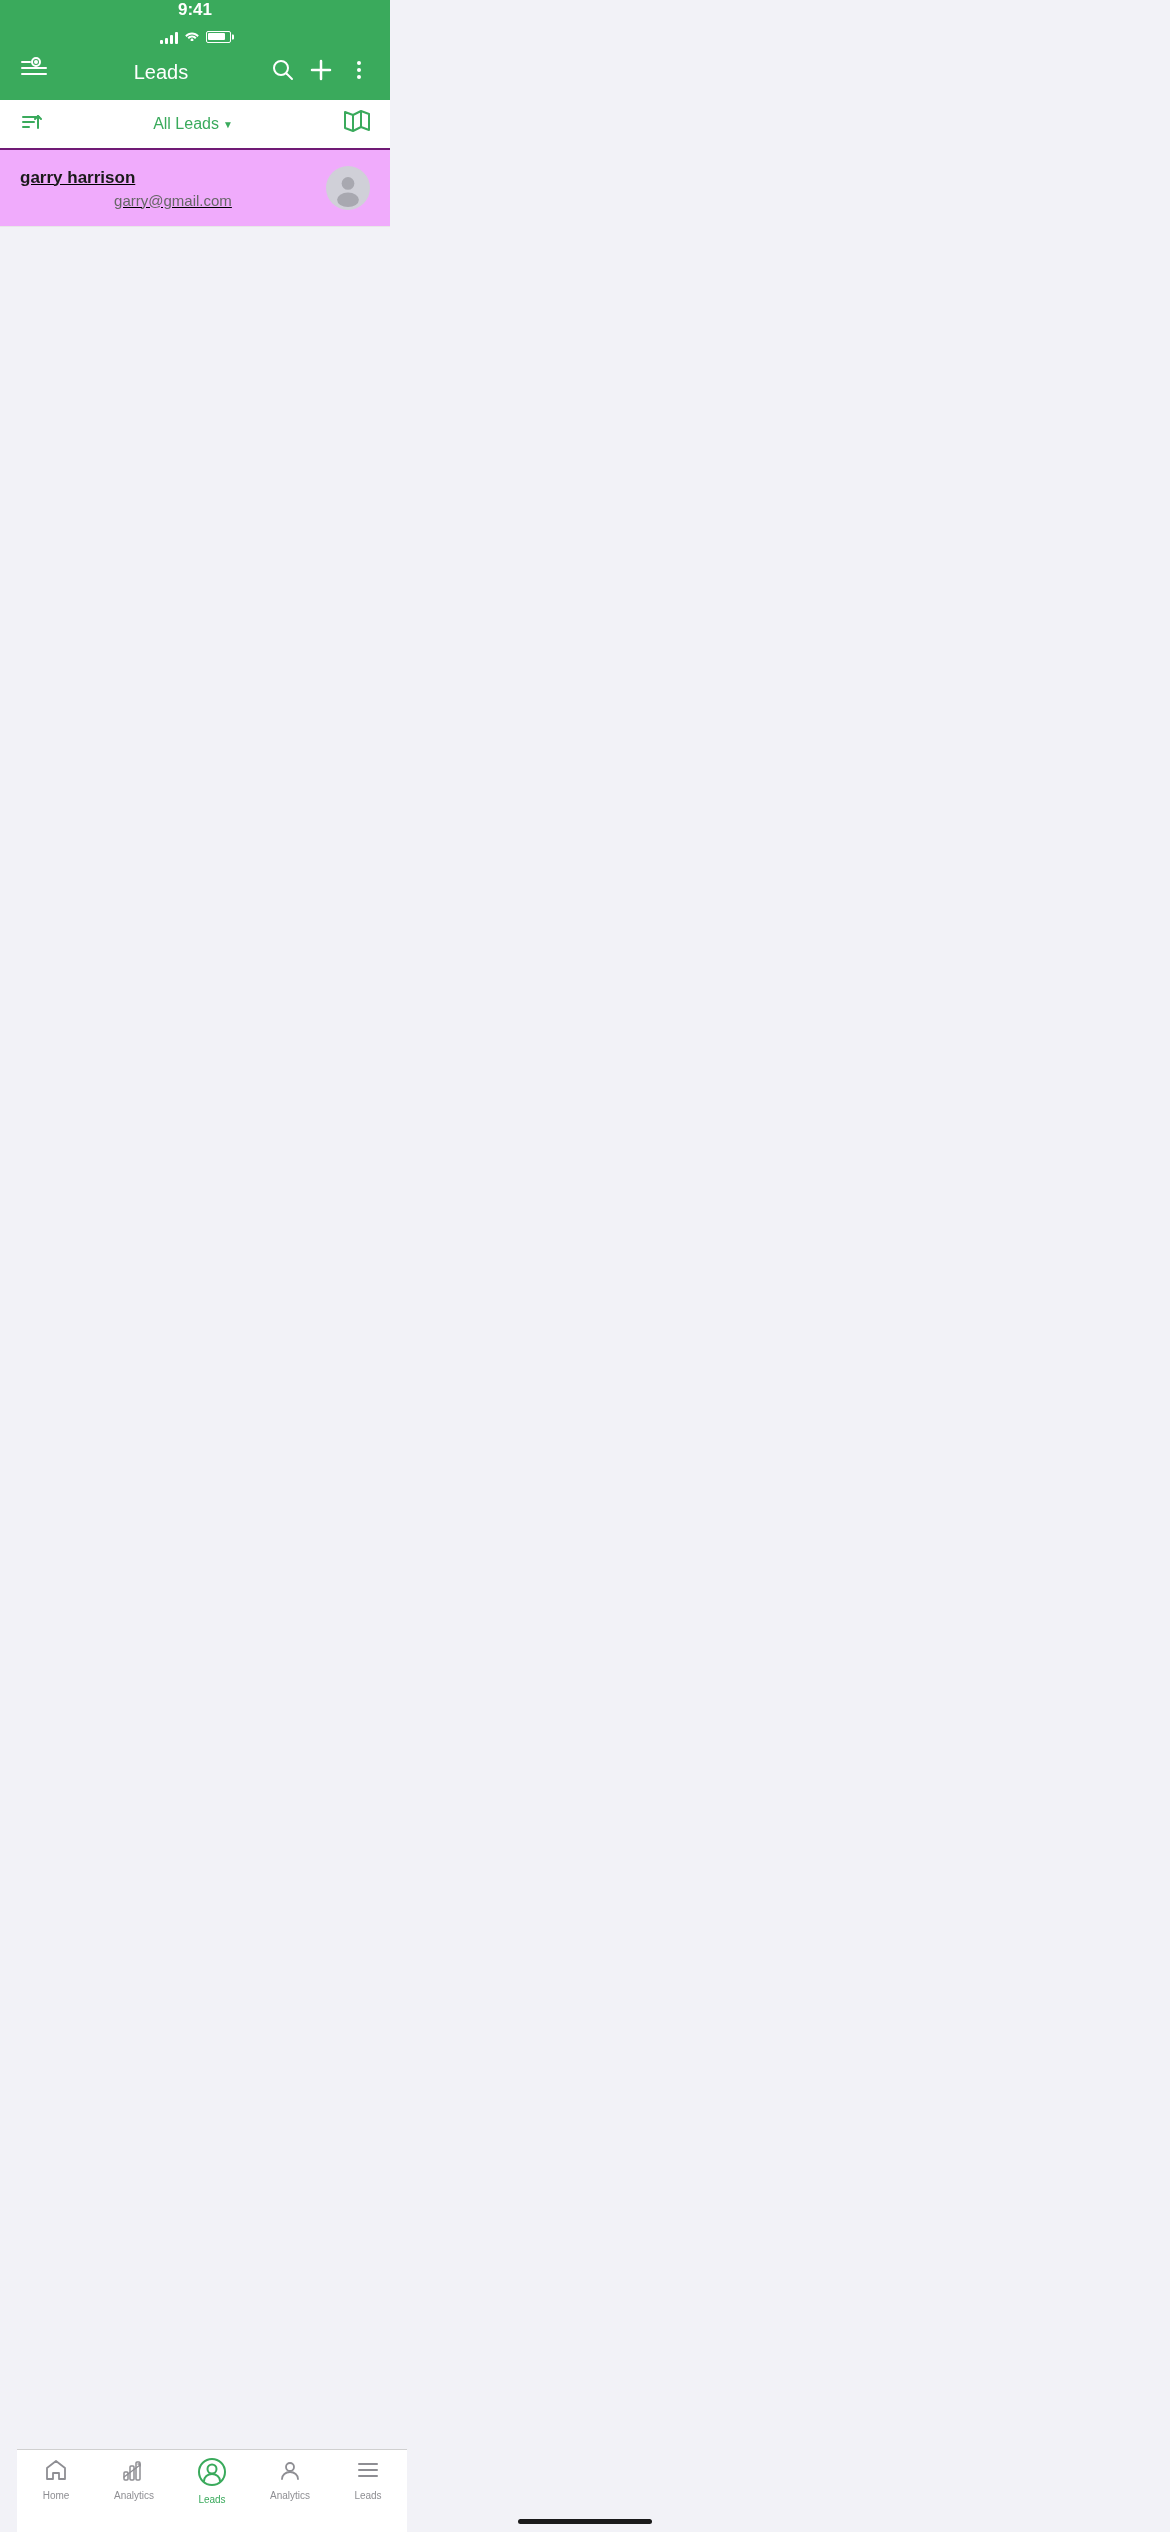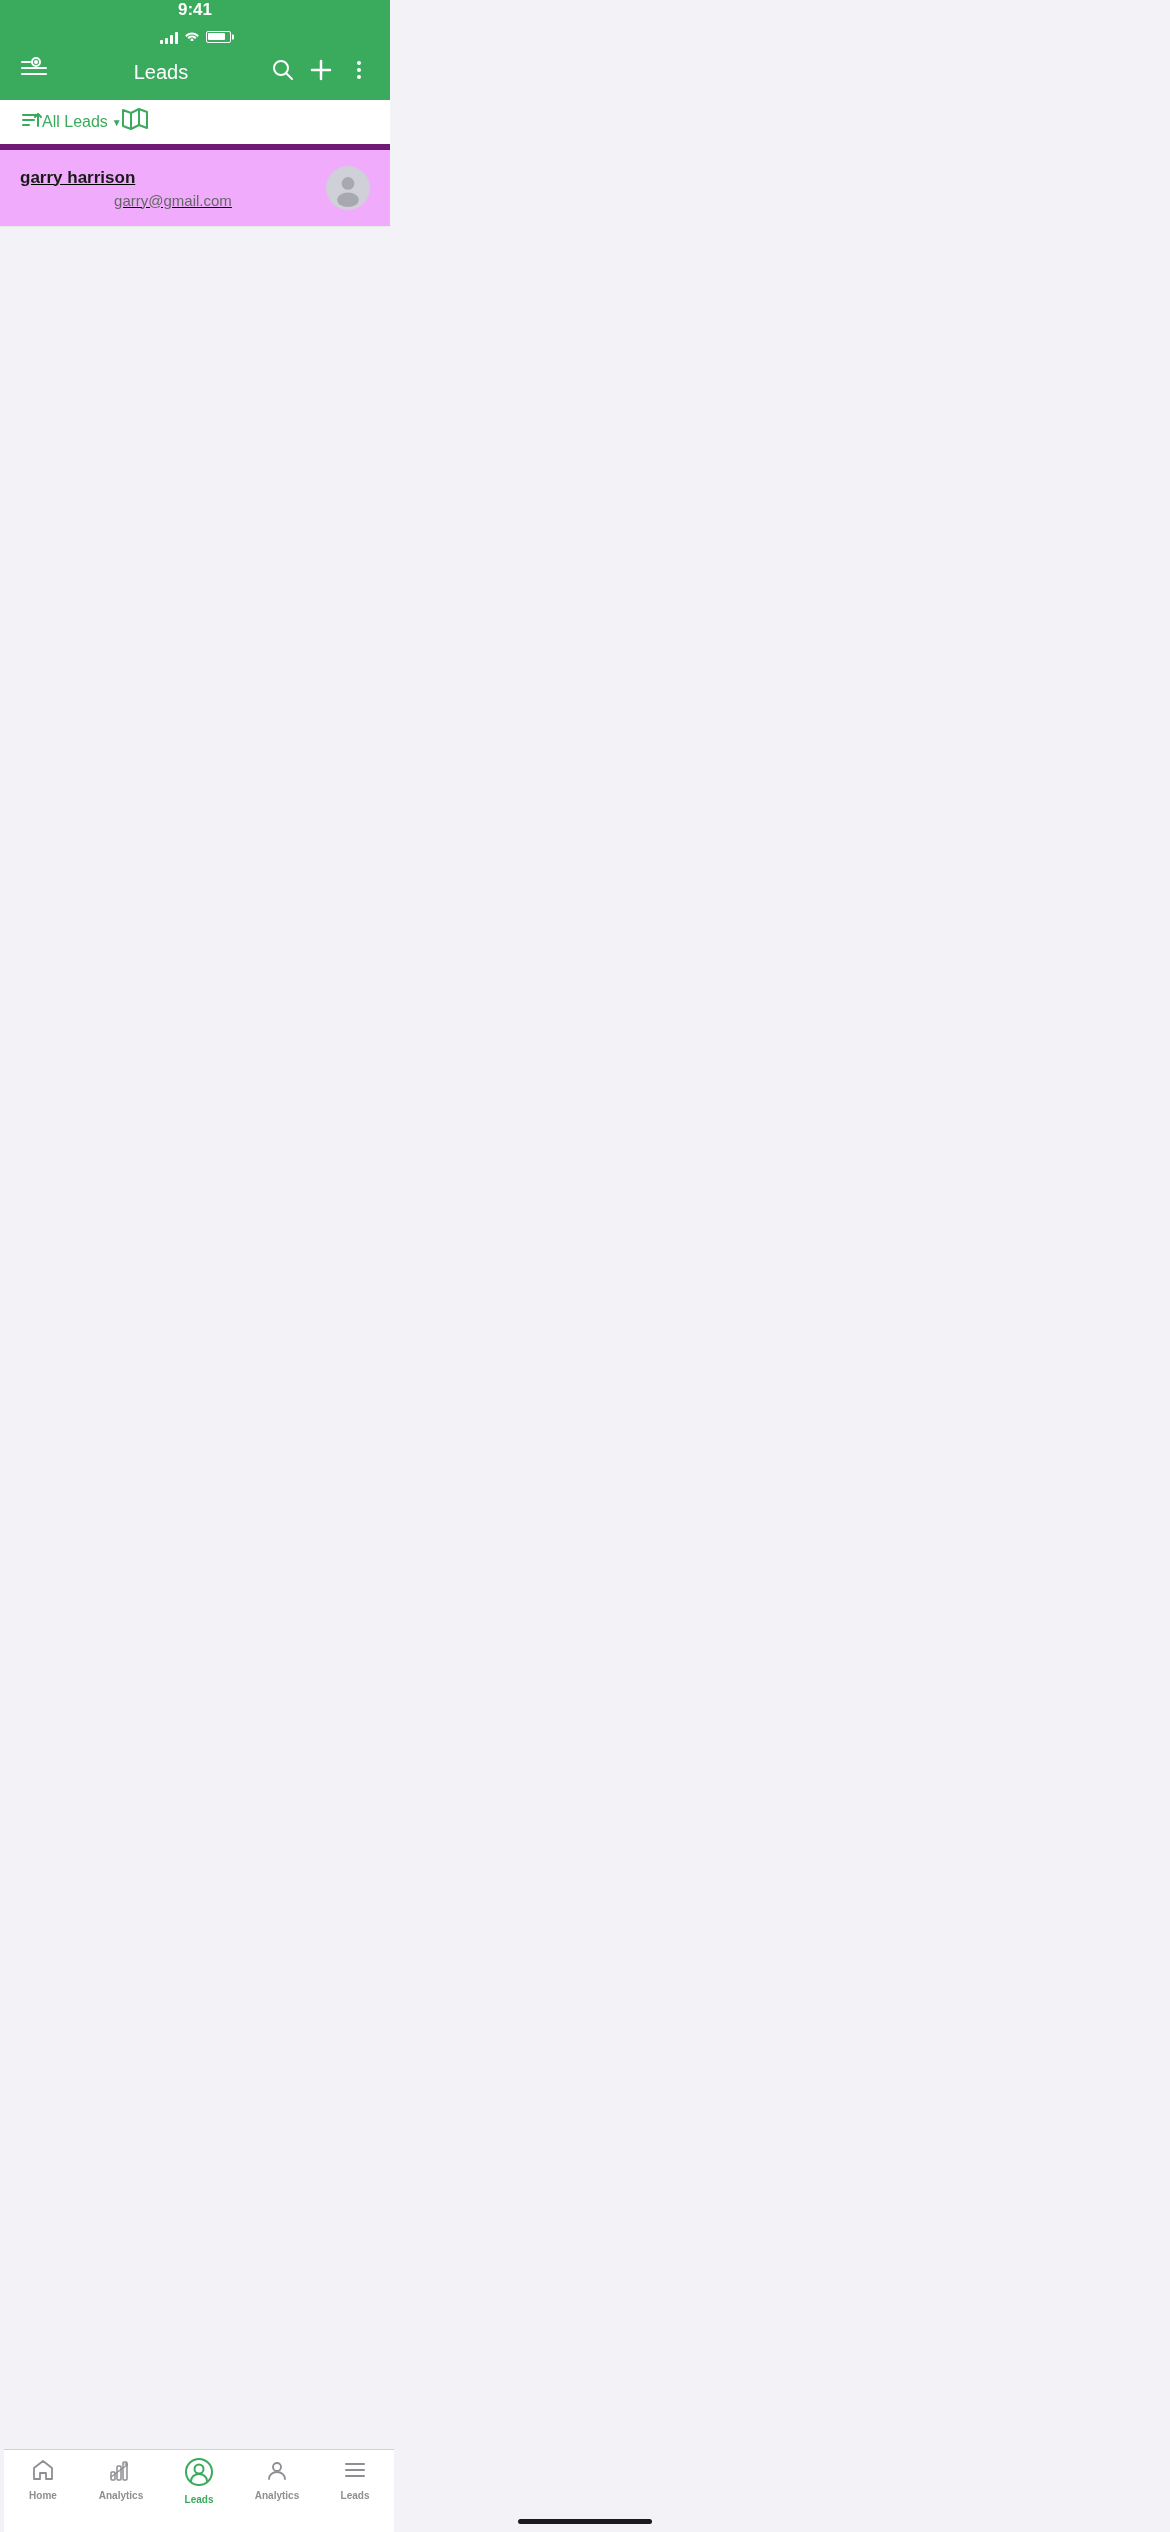--- a/index.html
+++ b/index.html
@@ -119,22 +119,23 @@
       font-size: 20px;
       cursor: pointer;
     }
 
     
     .filter-bar {
       background: white;
       height: 50px;
       display: flex;
       align-items: center;
+      justify-content: space-between;
       padding: 0 20px;
-      border-bottom: 6px solid #701a75;
+      border-bottom: 2px solid #701a75;
     }
     .sort-icon {
       color: #3aaa5c;
       font-size: 18px;
     }
     .filter-label {
       color: #3aaa5c;
       font-size: 16px;
       font-weight: 500;
       display: flex;
@@ -213,23 +214,22 @@
     
     .tab-bar {
       background: white;
       border-top: 1px solid #d0d0d0;
       height: 83px;
       display: flex;
       align-items: flex-start;
       padding-top: 8px;
       position: fixed;
       bottom: 0;
-      left: 4px;
+      left: 17px;
       width: 390px;
-      font-weight: bold;
     }
     .tab-item {
       flex: 1;
       display: flex;
       flex-direction: column;
       align-items: center;
       gap: 4px;
       cursor: pointer;
     }
     .tab-icon {

